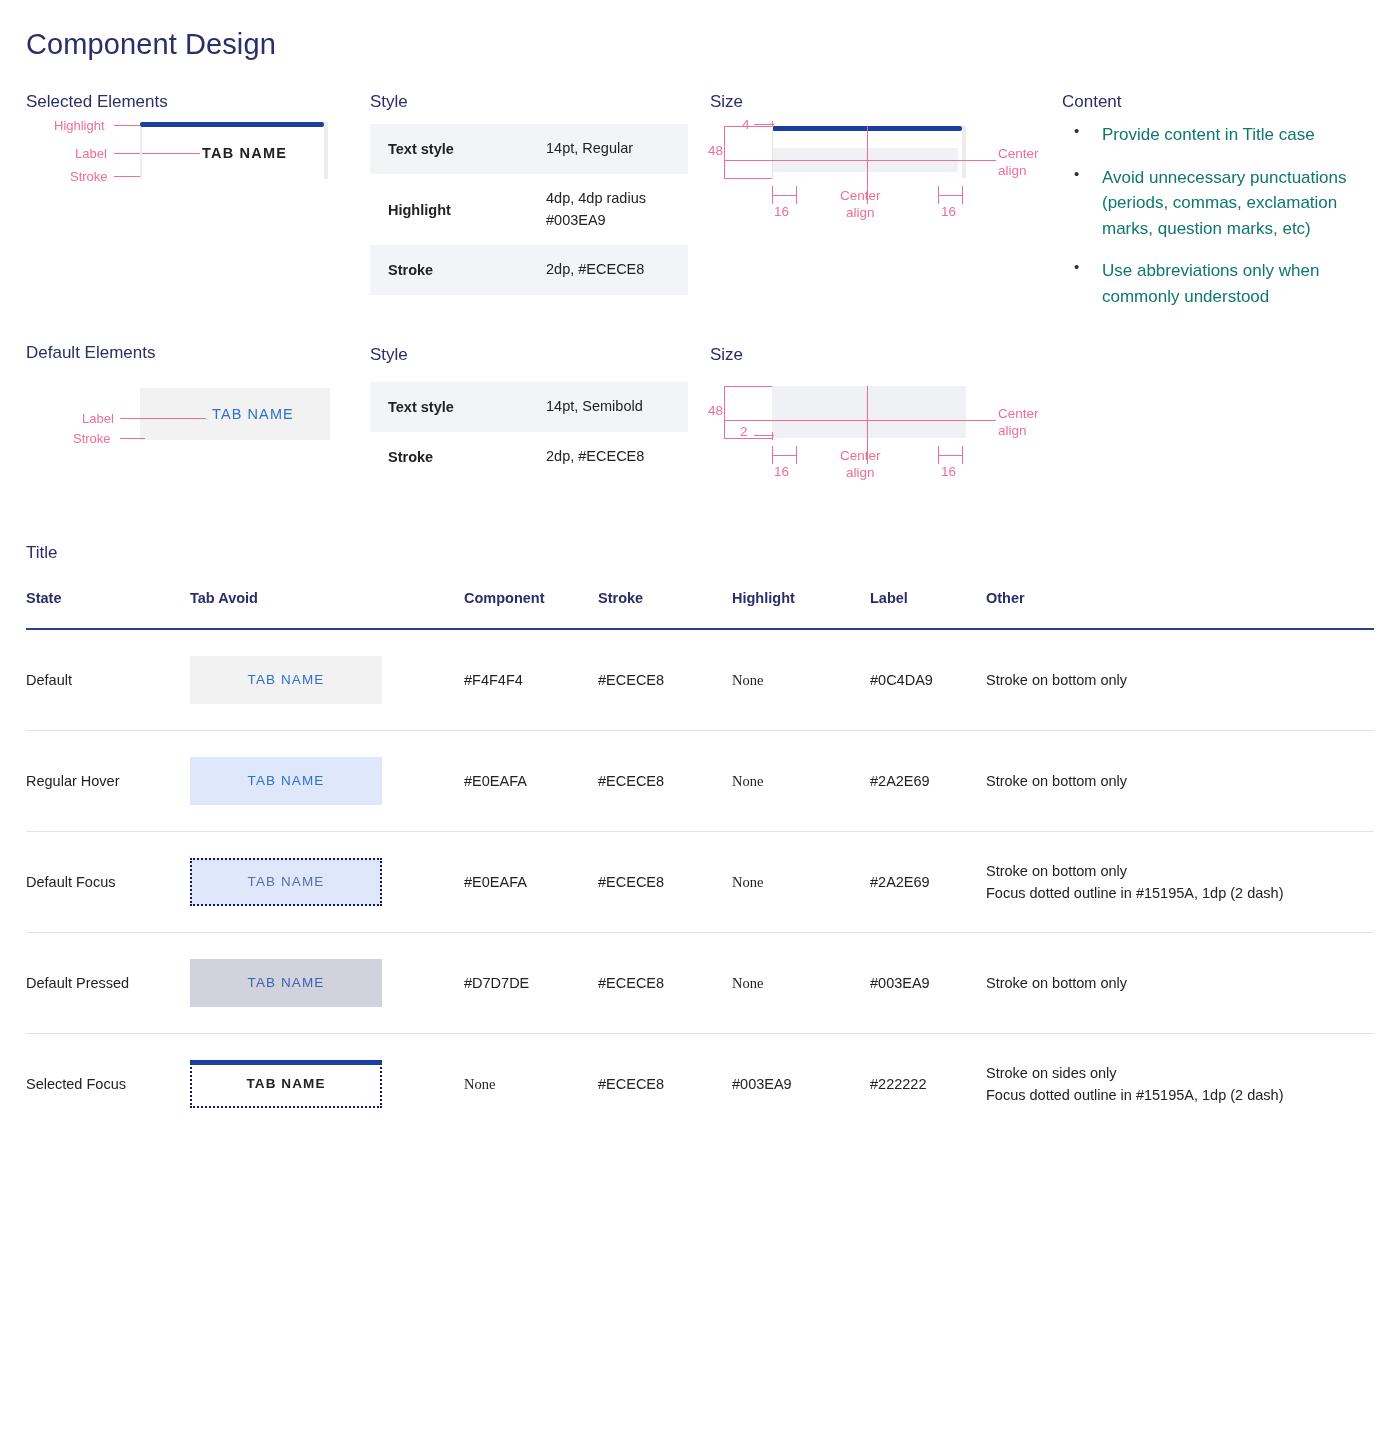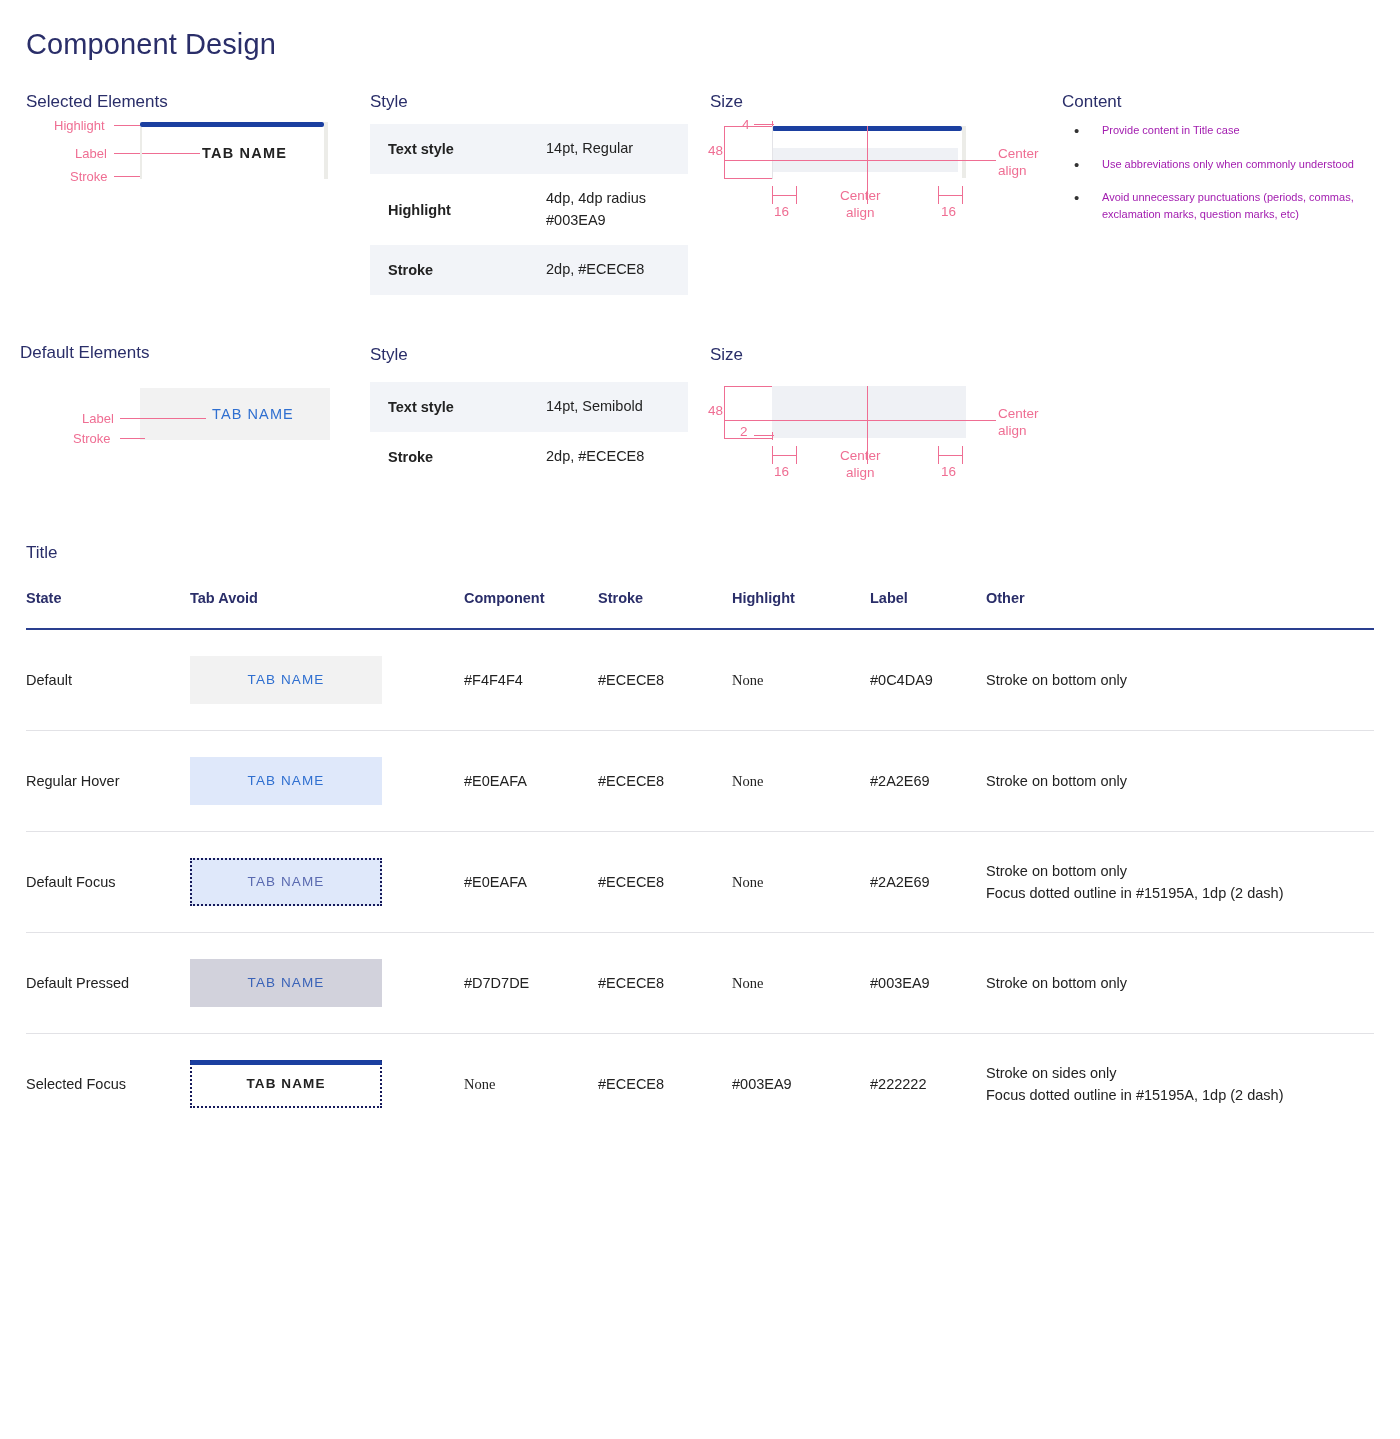--- a/index.html
+++ b/index.html
@@ -49,21 +49,21 @@
   .defart{position:absolute;background:#f2f2f2;}
   .defart .lbl{
     position:absolute;font-size:14.5px;color:#2f6fd0;
     letter-spacing:1.1px;white-space:nowrap;font-weight:400;
   }
 
   
   .bullets{position:absolute;left:1062px;top:122px;width:330px;}
   .bullets li{
     list-style:none;position:relative;
-    font-size:11px;line-height:1.5;color:#a21caf;margin-bottom:17px;
+    font-size:17px;line-height:1.5;color:#0f766e;margin-bottom:17px;
     padding-left:40px;
   }
   .bullets li:before{
     content:"•";position:absolute;left:12px;top:-2px;font-size:15px;color:#333;
   }
   .bullets ul{margin:0;padding:0;}
 
   
   .specs-title{position:absolute;left:26px;top:543px;font-size:17px;color:#2a2e69;}
   .specs{
@@ -197,26 +197,26 @@
     <div class="pink-line" style="left:228px;top:68px;width:1.4px;height:18px;"></div>
     <div class="pink-line" style="left:228px;top:77px;width:25px;height:1.4px;"></div>
     <div class="pink-line" style="left:252px;top:68px;width:1.4px;height:18px;"></div>
     <div class="dim-txt" style="left:231px;top:86px;">16</div>
   </div>
 
   <div class="abs sec-head" style="left:1062px;top:92px;">Content</div>
   <div class="bullets">
     <ul>
       <li>Provide content in Title case</li>
+      <li>Avoid unnecessary punctuations (periods, commas, exclamation marks, question marks, etc)</li>
       <li>Use abbreviations only when commonly understood</li>
-      <li>Avoid unnecessary punctuations (periods, commas, exclamation marks, question marks, etc)</li>
     </ul>
   </div>
 
-  <div class="abs sec-head" style="left:20px;top:343px;">Default Elements</div>
+  <div class="abs sec-head" style="left:26px;top:343px;">Default Elements</div>
 
   <div class="abs" style="left:26px;top:388px;width:330px;height:70px;">
     <div class="defart" style="left:114px;top:0px;width:190px;height:52px;">
       <div class="lbl" style="left:72px;top:18px;">TAB NAME</div>
     </div>
     <div class="abs" style="left:56px;top:23px;font-size:13px;color:#ef6e93;">Label</div>
     <div class="pink-line" style="left:94px;top:30px;width:86px;height:1.4px;"></div>
     <div class="abs" style="left:47px;top:43px;font-size:13px;color:#ef6e93;">Stroke</div>
     <div class="pink-line" style="left:94px;top:50px;width:25px;height:1.4px;"></div>
   </div>

